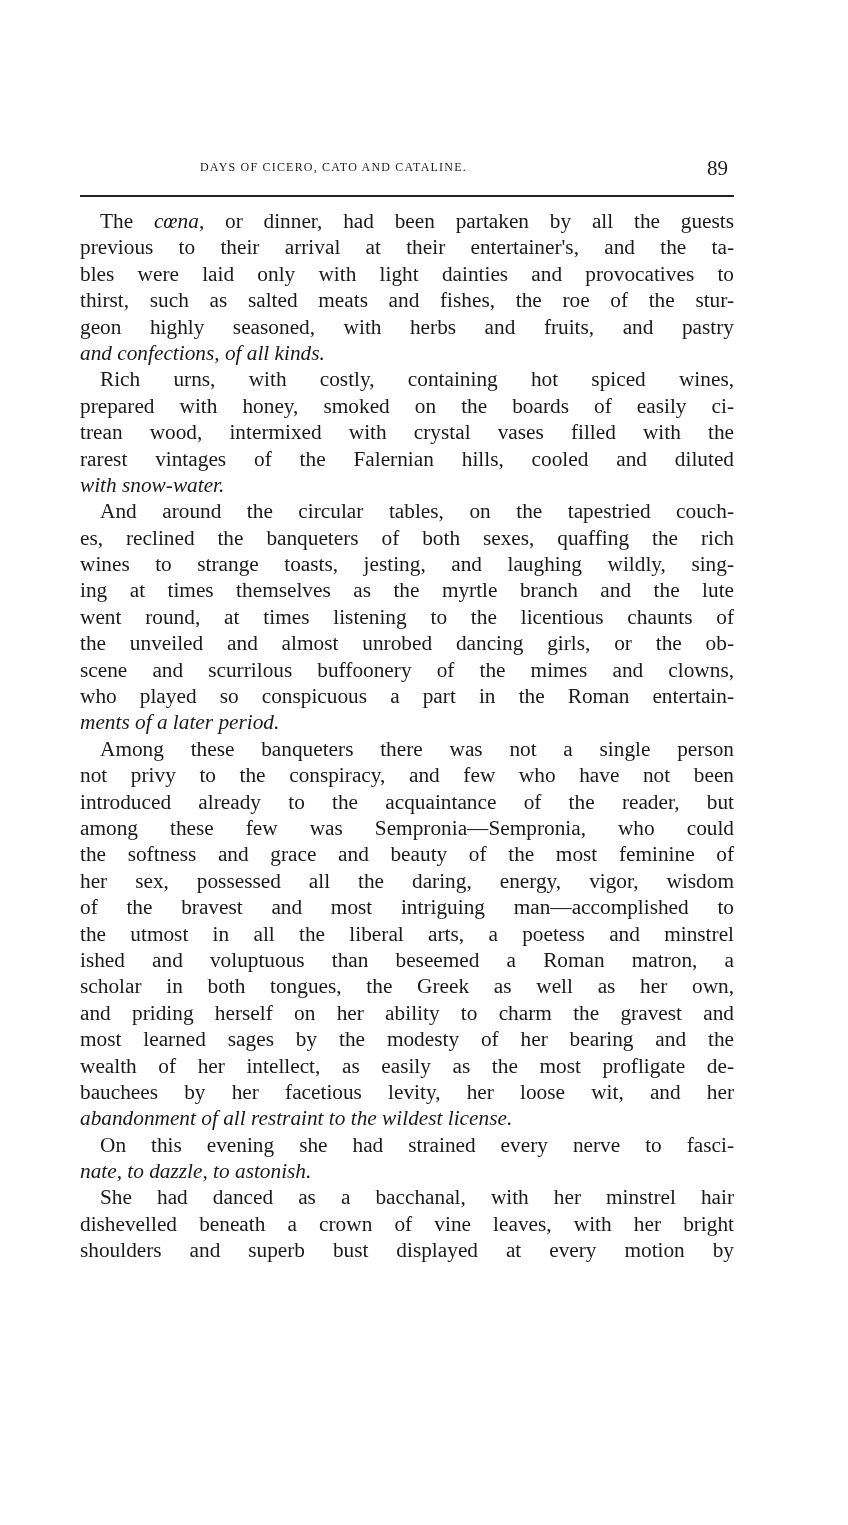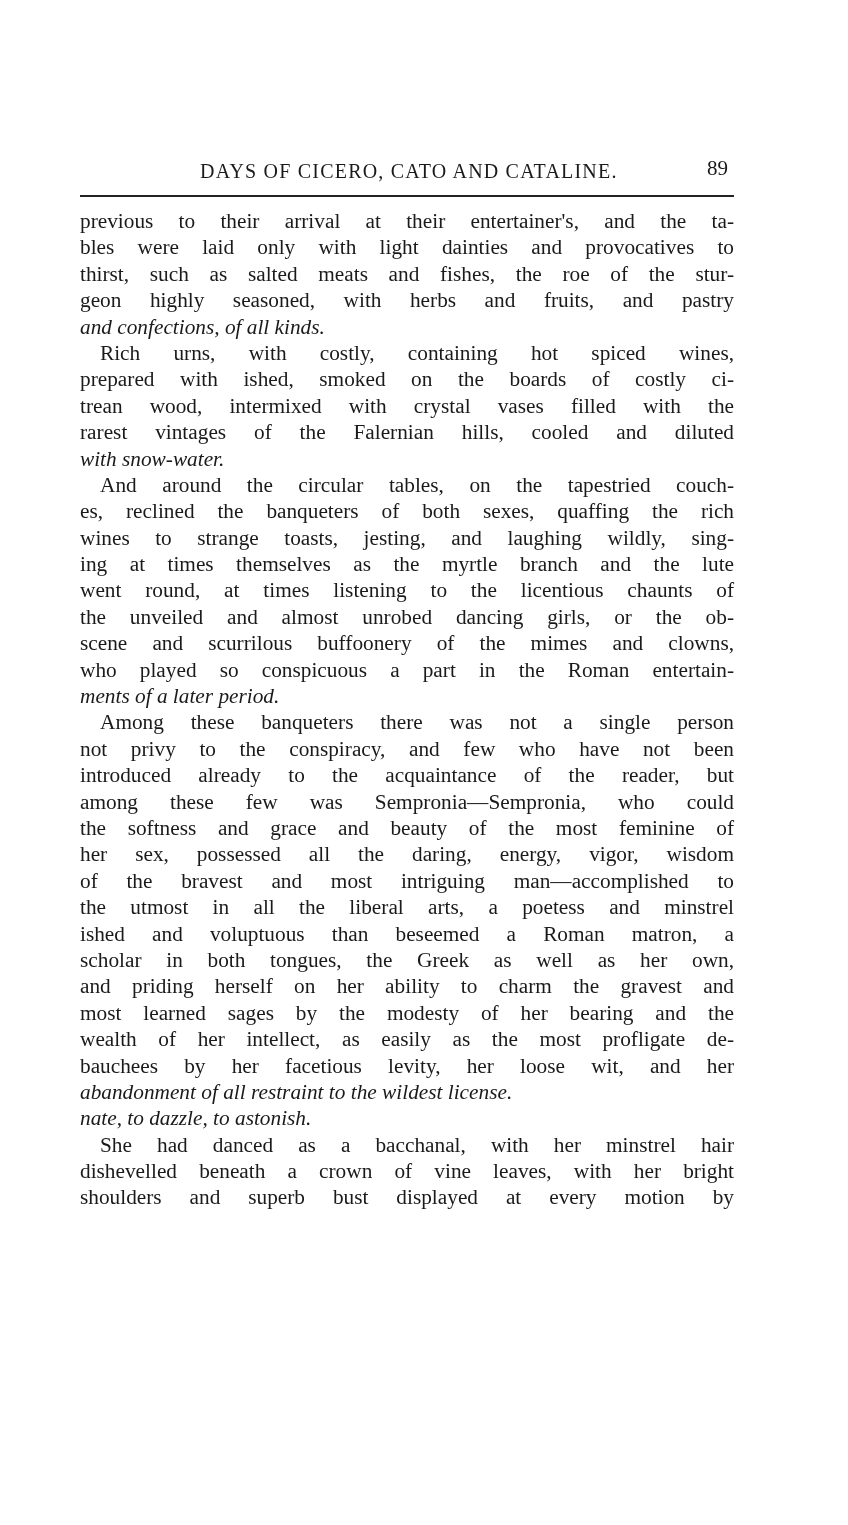--- a/index.html
+++ b/index.html
@@ -1,49 +1,50 @@
 <!DOCTYPE html>
 <html><head>
 <meta charset="utf-8">
 <style>
   html, body { margin: 0; padding: 0; background: #ffffff; }
   body { width: 848px; height: 1525px; position: relative; overflow: hidden;
          font-family: "Liberation Serif", "DejaVu Serif", serif; color: #1a1a1a; }
   .page { position: absolute; left: 80px; top: 0; width: 660px; }
   .running-head { position: absolute; top: 160px; left: 0; width: 660px; height: 24px; }
-  .running-title { position: absolute; left: 120px; top: 0; font-size: 20px; letter-spacing: 1.2px;
+  .running-title { position: absolute; left: 120px; top: 0; font-size: 12px; letter-spacing: 1.2px;
                    font-variant: small-caps; text-transform: uppercase; }
   .page-number { position: absolute; right: 12px; top: -4px; font-size: 21px; text-align: right; }
   .rule { position: absolute; top: 195px; left: 0; width: 654px; height: 2px; background: #222; }
   .body-text { position: absolute; top: 208px; left: 0; width: 654px;
                font-size: 21.3px; line-height: 26.4px; }
   .line { display: block; white-space: nowrap; text-align: justify; text-align-last: justify; height: 26.4px; }
   .line.last { text-align-last: left; font-style: italic; }
   .line.indent { padding-left: 20px; }
 </style>
 </head>
 <body>
 
 <div class="page">
   <div class="running-head">
     <span class="running-title">DAYS OF CICERO, CATO AND CATALINE.</span>
     <span class="page-number">89</span>
   </div>
   <div class="rule"></div>
   <div class="body-text" id="body-text">
       <div>
+        <span class="line indent">The <i>cœna</i>, or dinner, had been partaken by all the guests</span>
         <span class="line">previous to their arrival at their entertainer's, and the ta-</span>
         <span class="line">bles were laid only with light dainties and provocatives to</span>
         <span class="line">thirst, such as salted meats and fishes, the roe of the stur-</span>
         <span class="line">geon highly seasoned, with herbs and fruits, and pastry</span>
         <span class="line last">and confections, of all kinds.</span>
       </div>
       <div>
         <span class="line indent">Rich urns, with costly, containing hot spiced wines,</span>
-        <span class="line">prepared with ished, smoked on the boards of costly ci-</span>
+        <span class="line">prepared with honey, smoked on the boards of easily ci-</span>
         <span class="line">trean wood, intermixed with crystal vases filled with the</span>
         <span class="line">rarest vintages of the Falernian hills, cooled and diluted</span>
         <span class="line last">with snow-water.</span>
       </div>
       <div>
         <span class="line indent">And around the circular tables, on the tapestried couch-</span>
         <span class="line">es, reclined the banqueters of both sexes, quaffing the rich</span>
         <span class="line">wines to strange toasts, jesting, and laughing wildly, sing-</span>
         <span class="line">ing at times themselves as the myrtle branch and the lute</span>
         <span class="line">went round, at times listening to the licentious chaunts of</span>
@@ -63,20 +64,21 @@
         <span class="line">the utmost in all the liberal arts, a poetess and minstrel</span>
         <span class="line">ished and voluptuous than beseemed a Roman matron, a</span>
         <span class="line">scholar in both tongues, the Greek as well as her own,</span>
         <span class="line">and priding herself on her ability to charm the gravest and</span>
         <span class="line">most learned sages by the modesty of her bearing and the</span>
         <span class="line">wealth of her intellect, as easily as the most profligate de-</span>
         <span class="line">bauchees by her facetious levity, her loose wit, and her</span>
         <span class="line last">abandonment of all restraint to the wildest license.</span>
       </div>
       <div>
+        <span class="line indent">On this evening she had strained every nerve to fasci-</span>
         <span class="line last">nate, to dazzle, to astonish.</span>
       </div>
       <div>
         <span class="line indent">She had danced as a bacchanal, with her minstrel hair</span>
         <span class="line">dishevelled beneath a crown of vine leaves, with her bright</span>
         <span class="line">shoulders and superb bust displayed at every motion by</span>
       </div>
     </div>
 </div>
 

